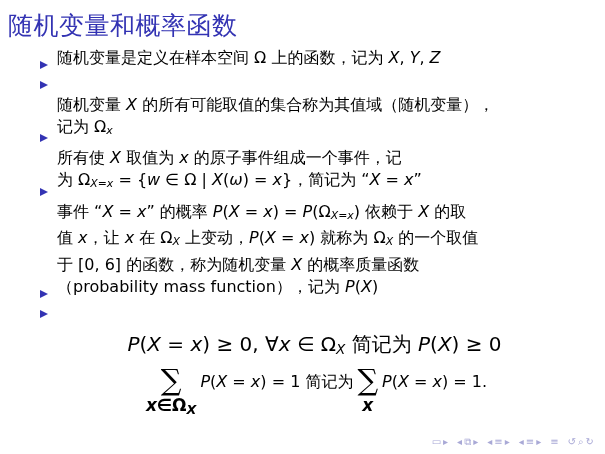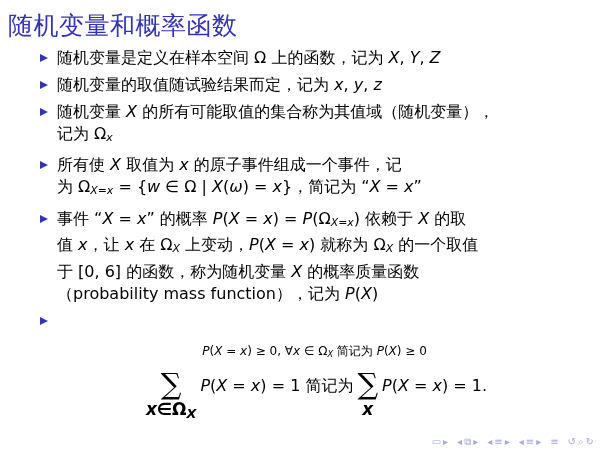--- a/index.html
+++ b/index.html
@@ -34,21 +34,21 @@
   .body {
     position: absolute;
     left: 40px;
     top: 47px;
     right: 16px;
   }
 
   ul.bullets { list-style: none; }
   ul.bullets li {
     display: flex;
-    align-items: flex-start;
+    align-items: flex-end;
     margin-bottom: 5px;
   }
   .tri {
     flex: 0 0 auto;
     width: 0; height: 0;
     border-style: solid;
     border-width: 4.5px 0 4.5px 8px;
     border-color: transparent transparent transparent var(--structure);
     margin-top: 7px;
     margin-right: 9px;
@@ -61,21 +61,21 @@
   .seg-is {
     font-style: italic;
     font-size: 68%;
     vertical-align: -0.22em;
     letter-spacing: 0;
   }
 
   .formula1 {
     margin-top: 15px;
     text-align: center;
-    font-size: 12px;
+    font-size: 20px;
     line-height: 22px;
   }
 
   .formula2 {
     margin-top: 4px;
     display: flex;
     justify-content: center;
     align-items: flex-start;
     font-size: 16px;
   }
@@ -125,23 +125,20 @@
   <div class="body">
     <ul class="bullets">
         <li>
           <span class="tri"></span>
           <div class="bullet-content">
             <div class="line"><span class="seg-t">随机变量是定义在样本空间 Ω 上的函数，记为 </span><span class="seg-i">X</span><span class="seg-t">, </span><span class="seg-i">Y</span><span class="seg-t">, </span><span class="seg-i">Z</span></div>
           </div>
         </li>
         <li>
           <span class="tri"></span>
-          <div class="bullet-content">
-            <div class="line"><span class="seg-t">随机变量的取值随试验结果而定，记为 </span><span class="seg-i">x</span><span class="seg-t">, </span><span class="seg-i">y</span><span class="seg-t">, </span><span class="seg-i">z</span></div>
-          </div>
         </li>
         <li>
           <span class="tri"></span>
           <div class="bullet-content">
             <div class="line"><span class="seg-t">随机变量 </span><span class="seg-i">X</span><span class="seg-t"> 的所有可能取值的集合称为其值域（随机变量），</span></div>
             <div class="line"><span class="seg-t">记为 Ω</span><span class="seg-is">x</span></div>
           </div>
         </li>
         <li>
           <span class="tri"></span>

